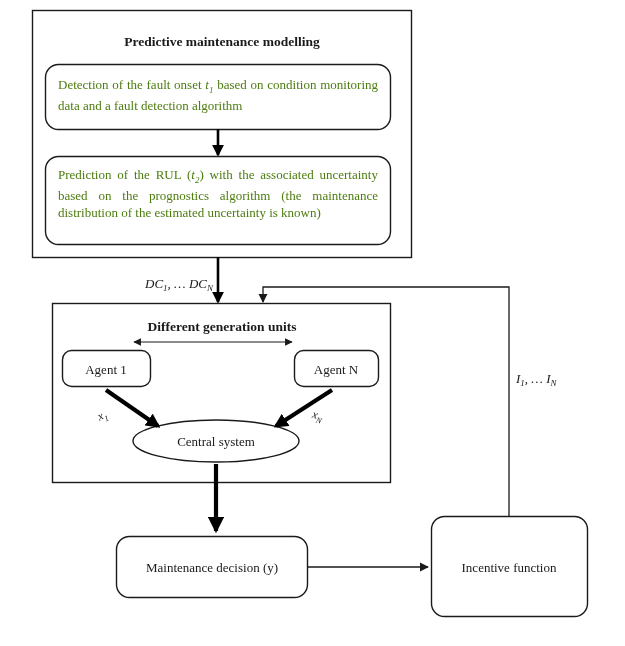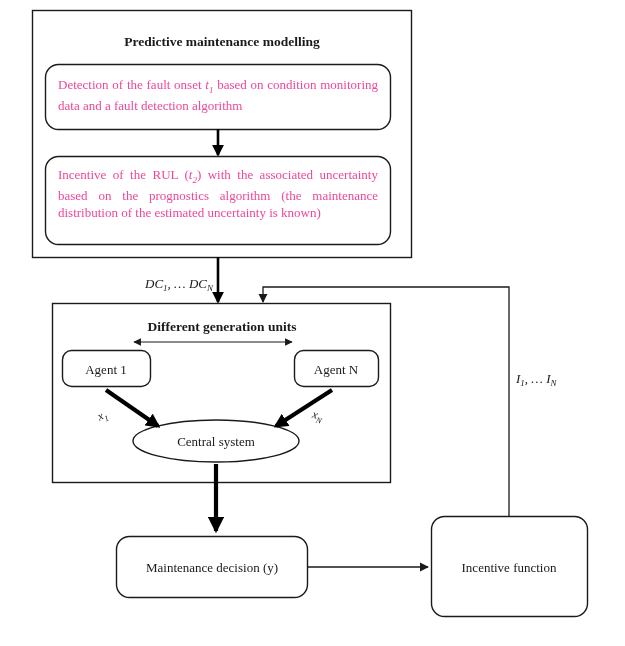--- a/index.html
+++ b/index.html
@@ -70,21 +70,21 @@
   .t-sub {
     font-size: 9px;
     font-style: italic;
   }
   
   .para {
     position: absolute;
     font-family: "Liberation Serif", "DejaVu Serif", serif;
     font-size: 13px;
     line-height: 1.33;
-    color: #ec4899;
+    color: #4d7c0f;
     text-align: justify;
     text-justify: inter-word;
   }
   .para i {
     font-style: italic;
   }
   .para sub {
     font-size: 9px;
     font-style: italic;
   }
@@ -176,21 +176,21 @@
     <text x="516" y="383" class="t-italic">
       <tspan>I</tspan><tspan dy="3" class="t-sub">1</tspan><tspan dy="-3">, … </tspan><tspan>I</tspan><tspan dy="3" class="t-sub">N</tspan>
     </text>
   </svg>
 
   <div class="para" style="left:58px; top:76px; width:320px;">
     <span>Detection of the fault onset </span><i>t</i><sub>1</sub><span> based on condition monitoring data and a fault detection algorithm</span>
   </div>
 
   <div class="para" style="left:58px; top:166px; width:320px;">
-    <span>Incentive of the RUL (</span><i>t</i><sub>2</sub><span>) with the associated uncertainty based on the prognostics algorithm (the maintenance distribution of the estimated uncertainty is known)</span>
+    <span>Prediction of the RUL (</span><i>t</i><sub>2</sub><span>) with the associated uncertainty based on the prognostics algorithm (the maintenance distribution of the estimated uncertainty is known)</span>
   </div>
 
   <div class="rot-label rot-a" style="left:98px; top:408px;">
     <i>x</i><sub style="font-size:8px;">1</sub>
   </div>
 
   <div class="rot-label rot-b" style="left:312px; top:408px;">
     <i>x</i><sub style="font-size:8px;">N</sub>
   </div>
 

